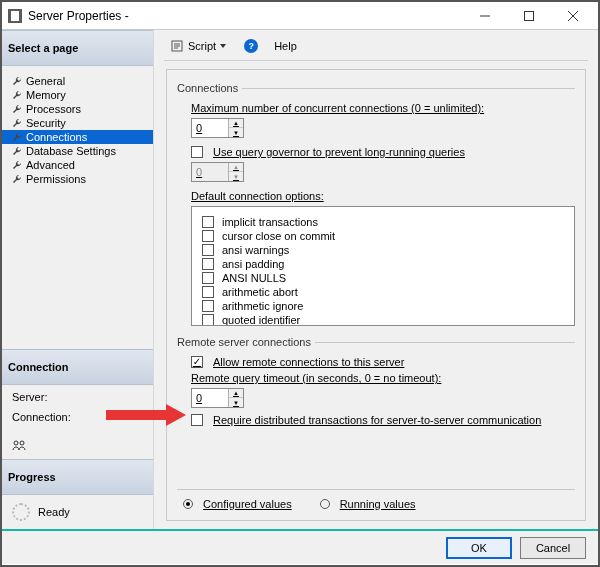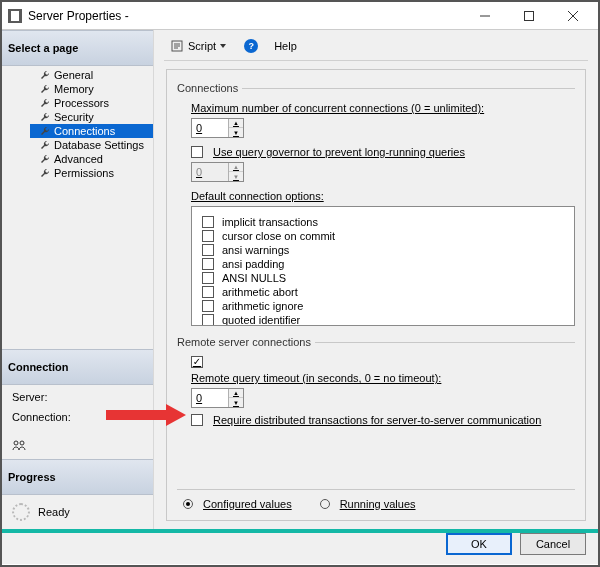--- a/index.html
+++ b/index.html
@@ -50,21 +50,21 @@
     display:flex;
     flex-direction:column;
   }
   .side-section-head {
     background: linear-gradient(#e0e6ef,#c8d2e0);
     padding: 11px 6px;
     font-weight: bold;
     border-bottom:1px solid #b8c0cc;
     border-top:1px solid #b8c0cc;
   }
-  .side-items { padding: 2px 0; margin-left: 28px; }
+  .side-items { padding: 8px 0; }
   .side-item {
     display:flex; align-items:center; gap:4px;
     padding: 1px 6px 1px 10px;
     cursor:default;
   }
   .side-item.selected {
     background:#0a67d1; color:#fff;
   }
   .side-item .wrench {
     width:10px; height:10px; display:inline-block;
@@ -152,23 +152,23 @@
   .arrow-head {
     position:absolute; left:60px; top:0;
     width:0;height:0;
     border-top:11px solid transparent;
     border-bottom:11px solid transparent;
     border-left:20px solid #e73434;
   }
   
   .footer {
     height:35px; background:#f0f0f0;
-    display:flex; align-items:flex-start; justify-content:flex-end;
+    display:flex; align-items:center; justify-content:flex-end;
     gap:8px; padding:0 12px;
-    border-top:4px solid #14b8a6;
+    border-top:2px solid #14b8a6;
   }
   .btn {
     min-width:66px; height:22px;
     border:1px solid #7a7a7a; background:#e8e8e8;
     font-size:11px; display:flex; align-items:center; justify-content:center;
     cursor:default;
   }
   .btn.primary { border:2px solid #0a67d1; background:#e8f0fb;}
   ::-webkit-scrollbar { width:15px; }
   ::-webkit-scrollbar-track{ background:#efefef; border-left:1px solid #ccc;}
@@ -379,20 +379,21 @@
           </div>
       </div>
 
       <div class="fs-label" style="margin-top:10px">
           <span>Remote server connections</span>
           <span class="fs-line"></span>
         </div>
       <div class="indent">
         <div class="form-row">
           <span class="cbx checked"></span>
+          <span>Allow remote connections to this server</span>
         </div>
         <div class="form-row">Remote query timeout (in seconds, 0 = no timeout):</div>
         <div class="form-row">
           <div class="num-input">
             <input value="0" style="">
             <div class="spin">
                 <div>▲</div>
                 <div>▼</div>
               </div>
           </div>

